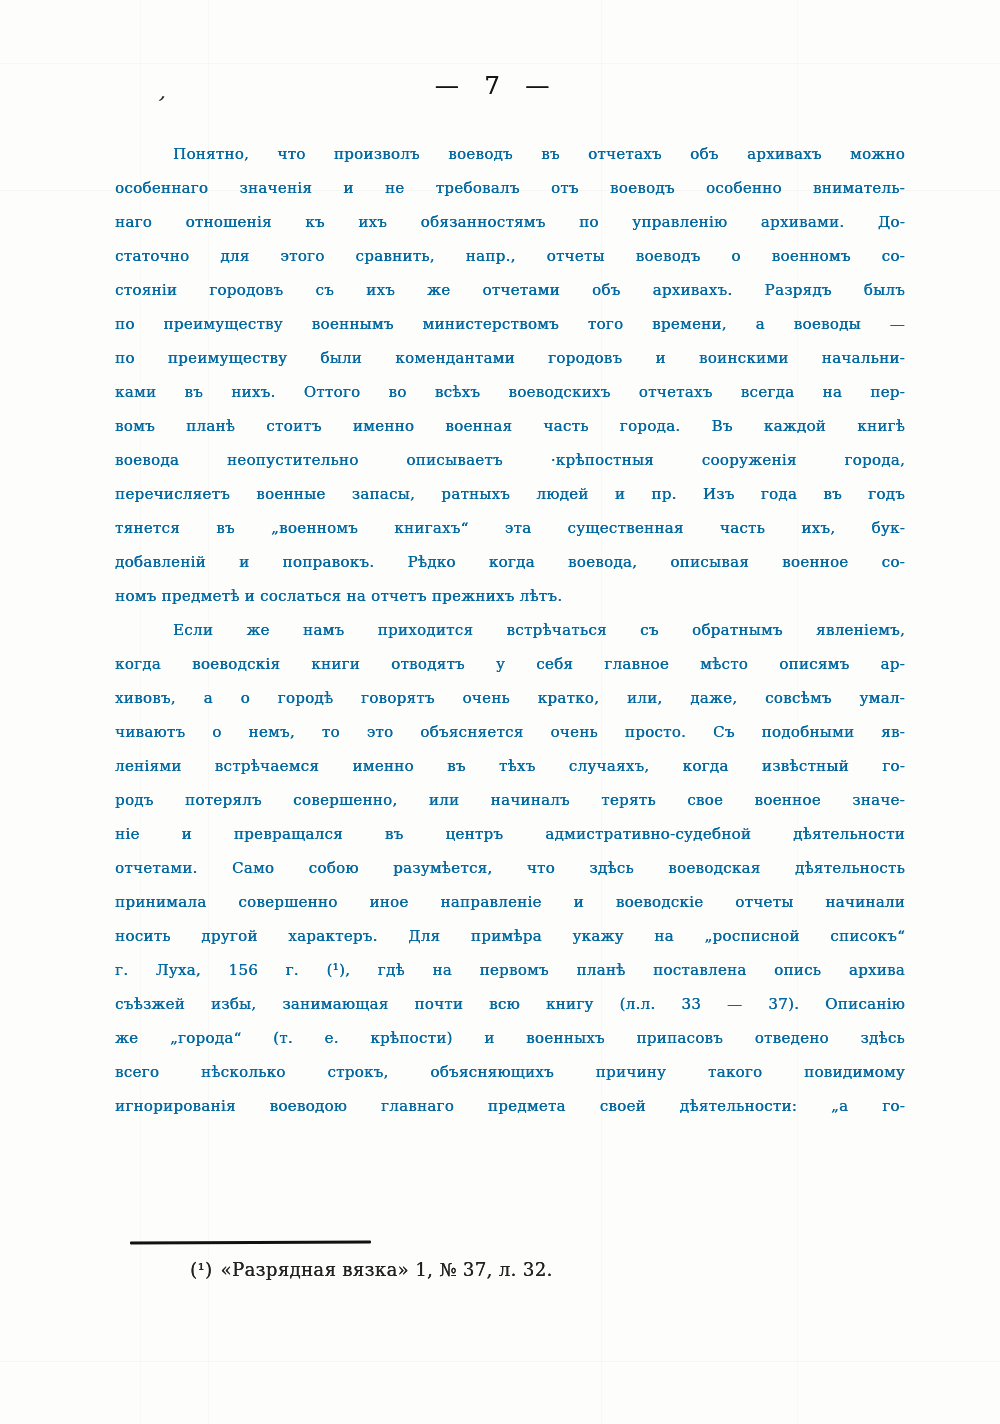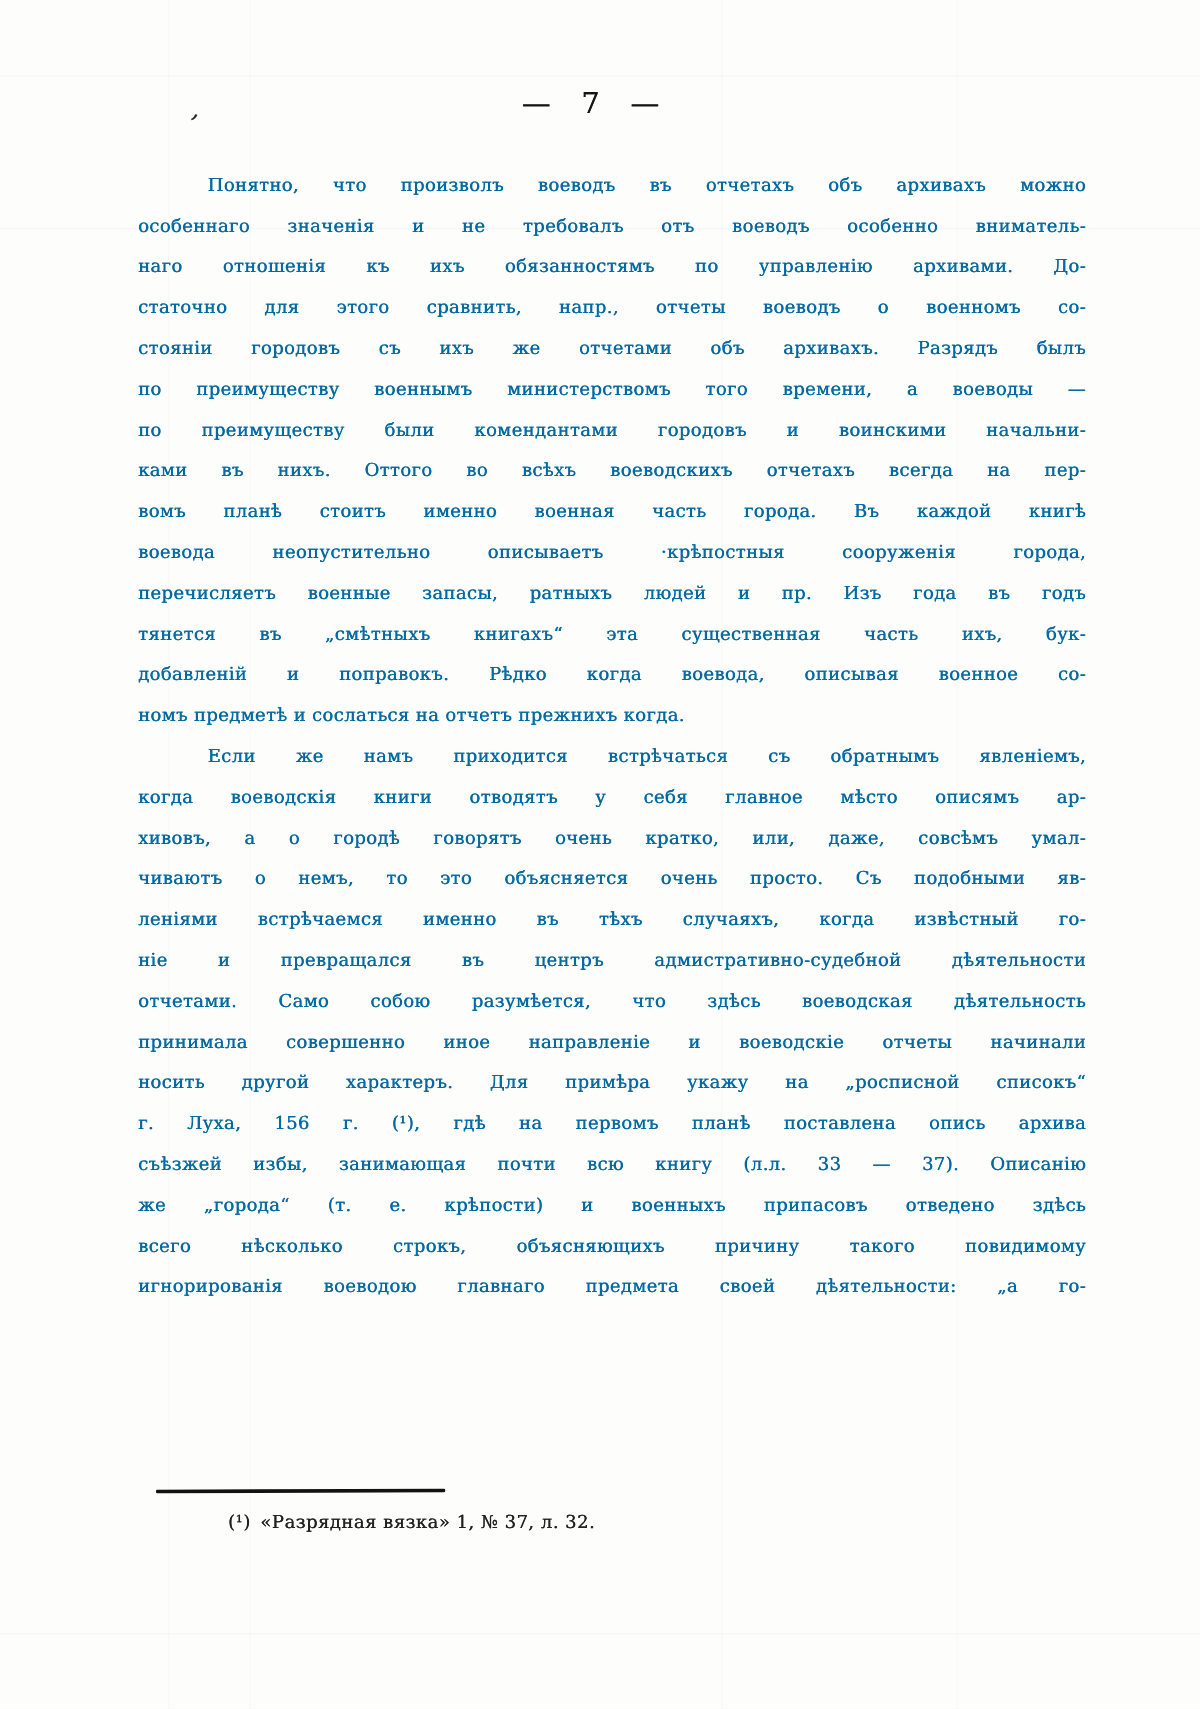--- a/index.html
+++ b/index.html
@@ -69,21 +69,21 @@
     width: 241px;
     height: 3px;
     background: #121212;
     transform: rotate(-0.2deg);
     border-radius: 1px;
   }
   .footnote {
     position: absolute;
     left: 190px;
     top: 1259px;
-    font-size: 15px;
+    font-size: 18px;
     letter-spacing: 0.4px;
     color: #222;
     text-shadow: 0.25px 0 0 currentColor;
   }
   .footnote .marker { margin-right: 8px; }
 </style>
 </head>
 <body>
 
 <div class="page">
@@ -105,28 +105,29 @@
       <div class="line"><span>особеннаго значенія и не требовалъ отъ воеводъ особенно вниматель-</span></div>
       <div class="line"><span>наго отношенія къ ихъ обязанностямъ по управленію архивами. До-</span></div>
       <div class="line"><span>статочно для этого сравнить, напр., отчеты воеводъ о военномъ со-</span></div>
       <div class="line"><span>стояніи городовъ съ ихъ же отчетами объ архивахъ. Разрядъ былъ</span></div>
       <div class="line"><span>по преимуществу военнымъ министерствомъ того времени, а воеводы —</span></div>
       <div class="line"><span>по преимуществу были комендантами городовъ и воинскими начальни-</span></div>
       <div class="line"><span>ками въ нихъ. Оттого во всѣхъ воеводскихъ отчетахъ всегда на пер-</span></div>
       <div class="line"><span>вомъ планѣ стоитъ именно военная часть города. Въ каждой книгѣ</span></div>
       <div class="line"><span>воевода неопустительно описываетъ ·крѣпостныя сооруженія города,</span></div>
       <div class="line"><span>перечисляетъ военные запасы, ратныхъ людей и пр. Изъ года въ годъ</span></div>
-      <div class="line"><span>тянется въ „смѣтныхъ книгахъ“ эта существенная часть ихъ, бук-</span></div>
+      <div class="line"><span>тянется въ „военномъ книгахъ“ эта существенная часть ихъ, бук-</span></div>
       <div class="line"><span>добавленій и поправокъ. Рѣдко когда воевода, описывая военное со-</span></div>
-      <div class="line short"><span>номъ предметѣ и сослаться на отчетъ прежнихъ когда.</span></div>
+      <div class="line short"><span>номъ предметѣ и сослаться на отчетъ прежнихъ лѣтъ.</span></div>
       <div class="line indent"><span>Если же намъ приходится встрѣчаться съ обратнымъ явленіемъ,</span></div>
       <div class="line"><span>когда воеводскія книги отводятъ у себя главное мѣсто описямъ ар-</span></div>
       <div class="line"><span>хивовъ, а о городѣ говорятъ очень кратко, или, даже, совсѣмъ умал-</span></div>
       <div class="line"><span>чиваютъ о немъ, то это объясняется очень просто. Съ подобными яв-</span></div>
       <div class="line"><span>леніями встрѣчаемся именно въ тѣхъ случаяхъ, когда извѣстный го-</span></div>
+      <div class="line"><span>родъ потерялъ совершенно, или начиналъ терять свое военное значе-</span></div>
       <div class="line"><span>ніе и превращался въ центръ адмистративно-судебной дѣятельности</span></div>
       <div class="line"><span>отчетами. Само собою разумѣется, что здѣсь воеводская дѣятельность</span></div>
       <div class="line"><span>принимала совершенно иное направленіе и воеводскіе отчеты начинали</span></div>
       <div class="line"><span>носить другой характеръ. Для примѣра укажу на „росписной списокъ“</span></div>
       <div class="line"><span>г. </span><span class="it">Луха</span><span>, 156 г. (¹), гдѣ на первомъ планѣ поставлена опись архива</span></div>
       <div class="line"><span>съѣзжей избы, занимающая почти всю книгу (л.л. 33 — 37). Описанію</span></div>
       <div class="line"><span>же „города“ (т. е. крѣпости) и военныхъ припасовъ отведено здѣсь</span></div>
       <div class="line"><span>всего нѣсколько строкъ, объясняющихъ причину такого повидимому</span></div>
       <div class="line"><span>игнорированія воеводою главнаго предмета своей дѣятельности: „а го-</span></div>
     </div>

